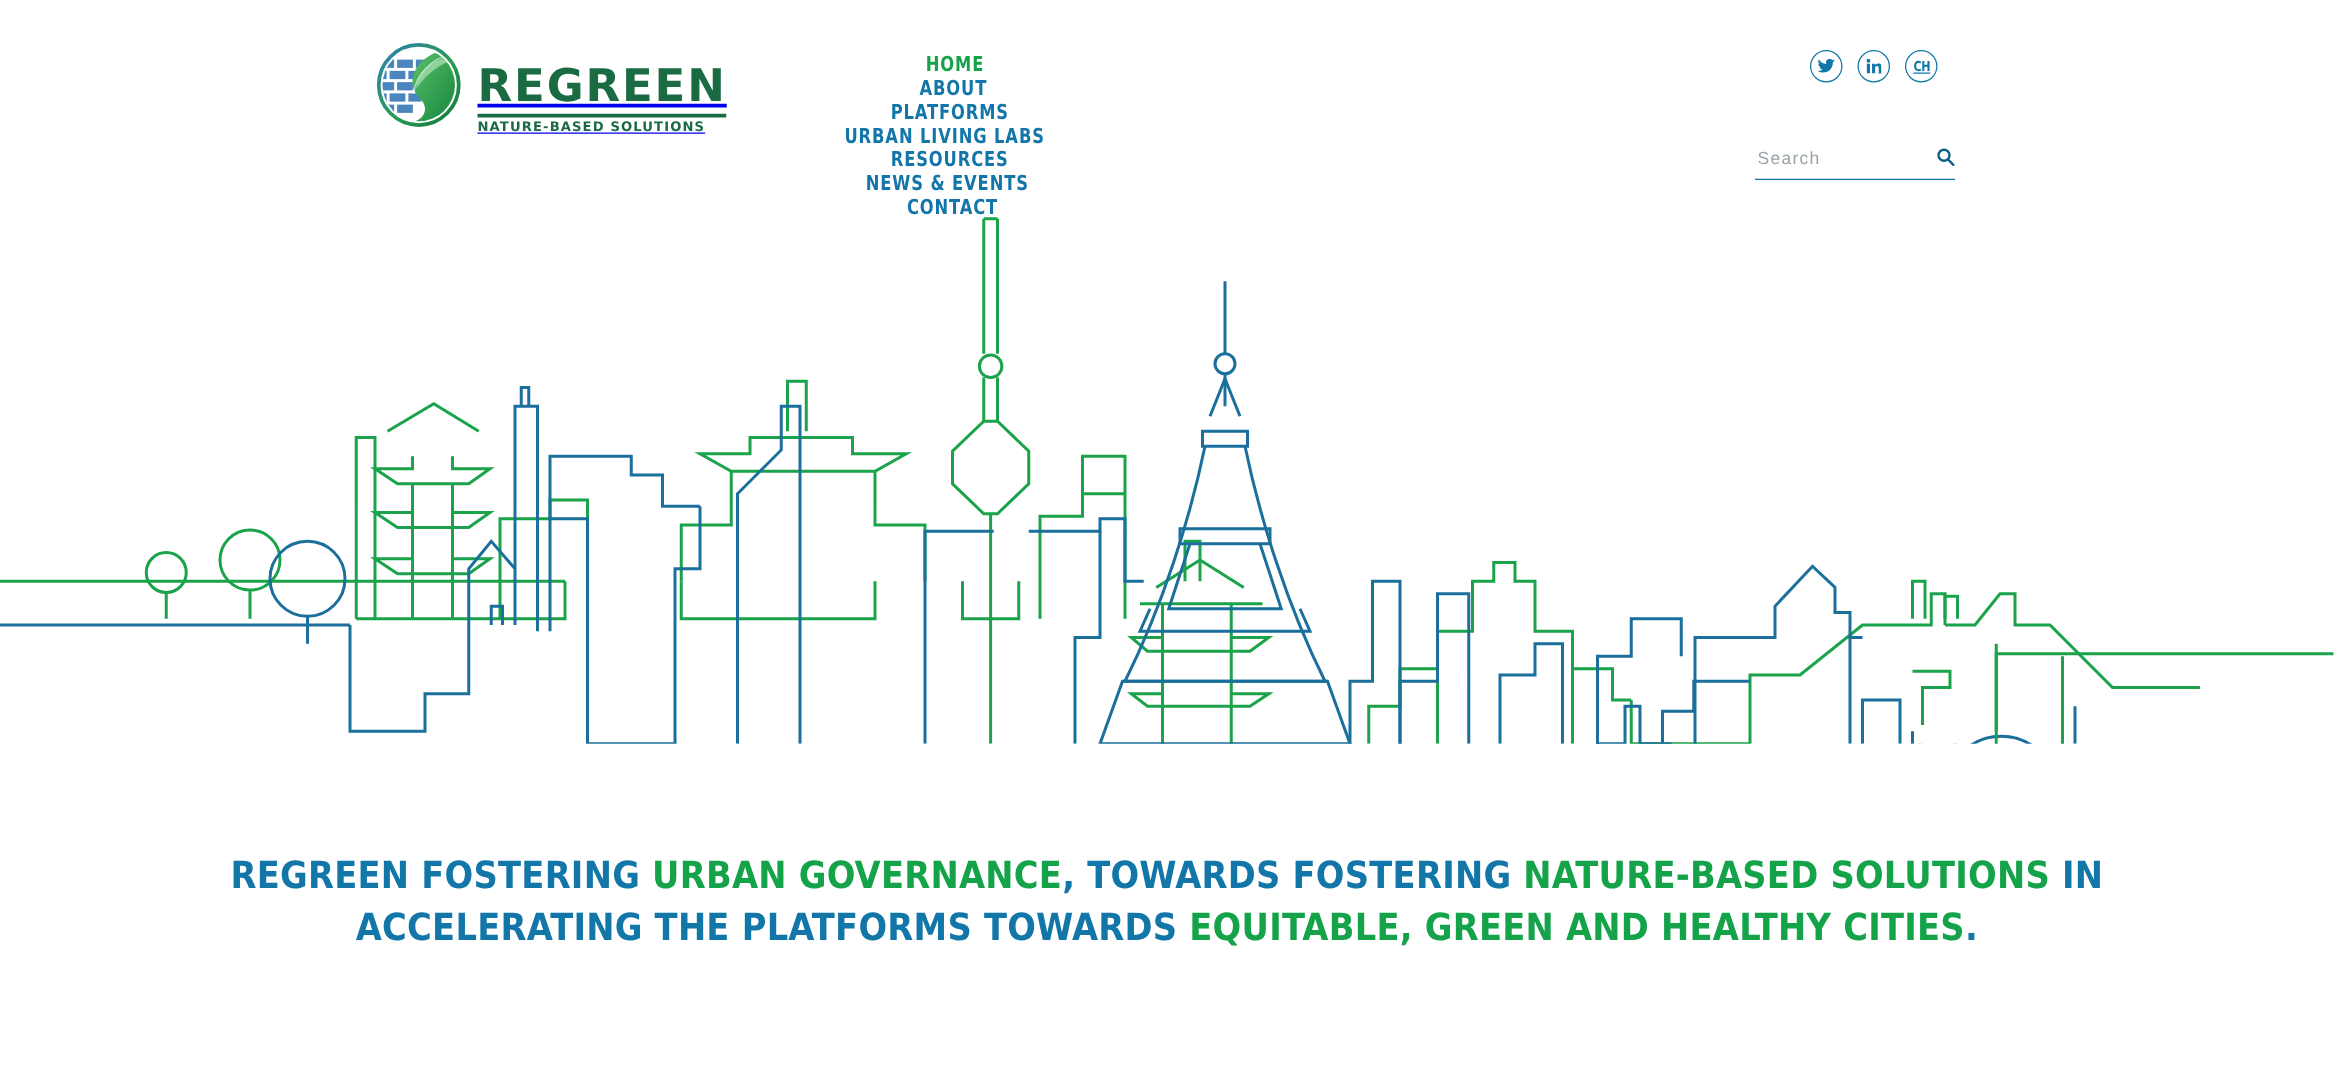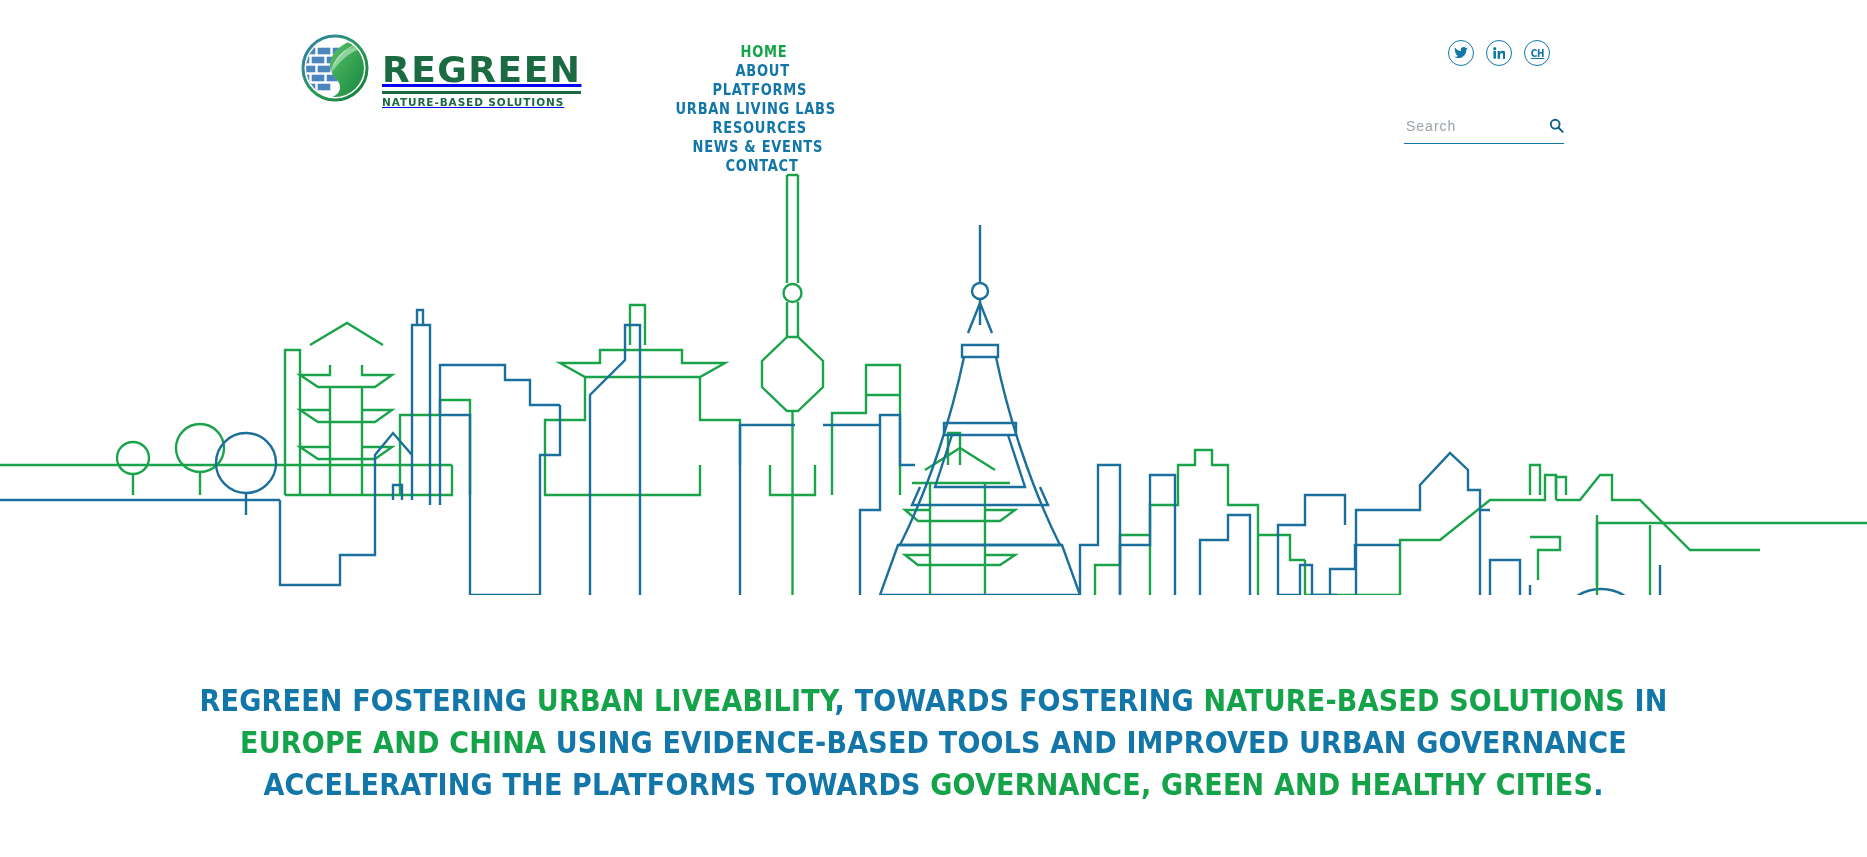--- a/index.html
+++ b/index.html
@@ -335,21 +335,18 @@
       <g stroke="#1aa34a">
         <path d="M1597 350 L1597 505 L1500 505"></path>
         <path d="M1500 505 L1500 480 L1480 480"></path>
       </g>
     </g>
   </svg>
 </div>
 
 <div class="tagline">
   <span class="ln">
-    <span>REGREEN FOSTERING </span><span class="g">URBAN LIVEABILITY</span><span>, TOWARDS FOSTERING </span><span class="g">NATURE-BASED SOLUTIONS</span><span> IN</span>
+    <span>REGREEN FOSTERING </span><span class="g">URBAN GOVERNANCE</span><span>, TOWARDS FOSTERING </span><span class="g">NATURE-BASED SOLUTIONS</span><span> IN</span>
   </span>
   <span class="ln">
-    <span class="g">EUROPE AND CHINA</span><span> USING EVIDENCE-BASED TOOLS AND IMPROVED URBAN GOVERNANCE</span>
-  </span>
-  <span class="ln">
-    <span>ACCELERATING THE PLATFORMS TOWARDS </span><span class="g">GOVERNANCE, GREEN AND HEALTHY CITIES</span><span>.</span>
+    <span>ACCELERATING THE PLATFORMS TOWARDS </span><span class="g">EQUITABLE, GREEN AND HEALTHY CITIES</span><span>.</span>
   </span>
 </div>
 
 </body></html>

